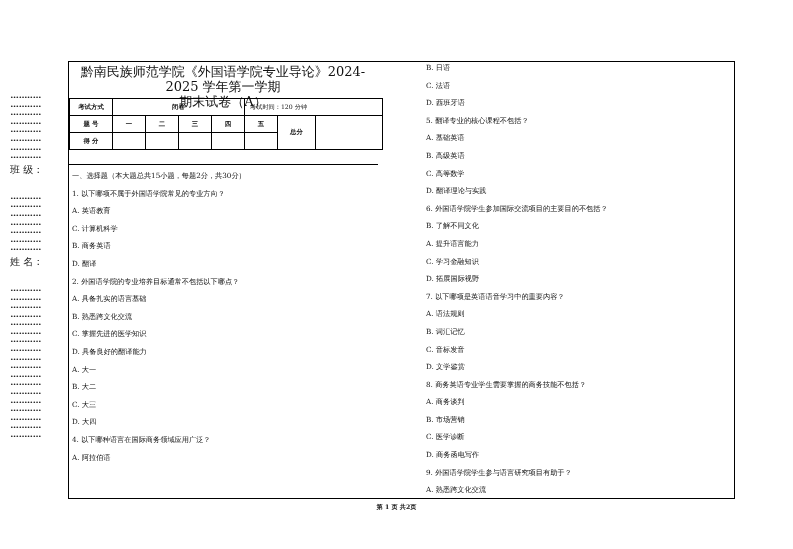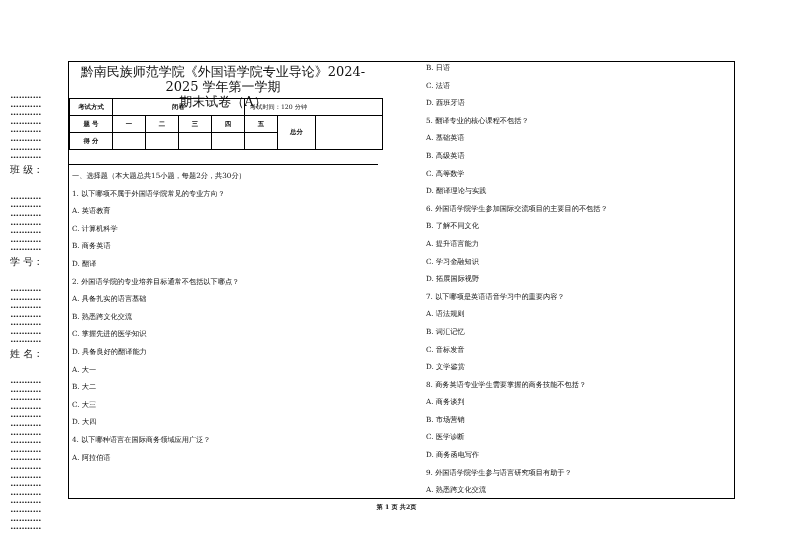--- a/index.html
+++ b/index.html
@@ -42,32 +42,20 @@
         <div>•••••••••••</div>
         <div>•••••••••••</div>
         <div>•••••••••••</div>
         <div>•••••••••••</div>
         <div>•••••••••••</div>
         <div>•••••••••••</div>
         <div>•••••••••••</div>
         <div>•••••••••••</div>
       </div>
     <div class="bind-label">班 级：</div>
-  </div>
-  <div>
-    <div class="dots">
-        <div>•••••••••••</div>
-        <div>•••••••••••</div>
-        <div>•••••••••••</div>
-        <div>•••••••••••</div>
-        <div>•••••••••••</div>
-        <div>•••••••••••</div>
-        <div>•••••••••••</div>
-      </div>
-    <div class="bind-label">学 号：</div>
   </div>
   <div>
     <div class="dots">
         <div>•••••••••••</div>
         <div>•••••••••••</div>
         <div>•••••••••••</div>
         <div>•••••••••••</div>
         <div>•••••••••••</div>
         <div>•••••••••••</div>
         <div>•••••••••••</div>

